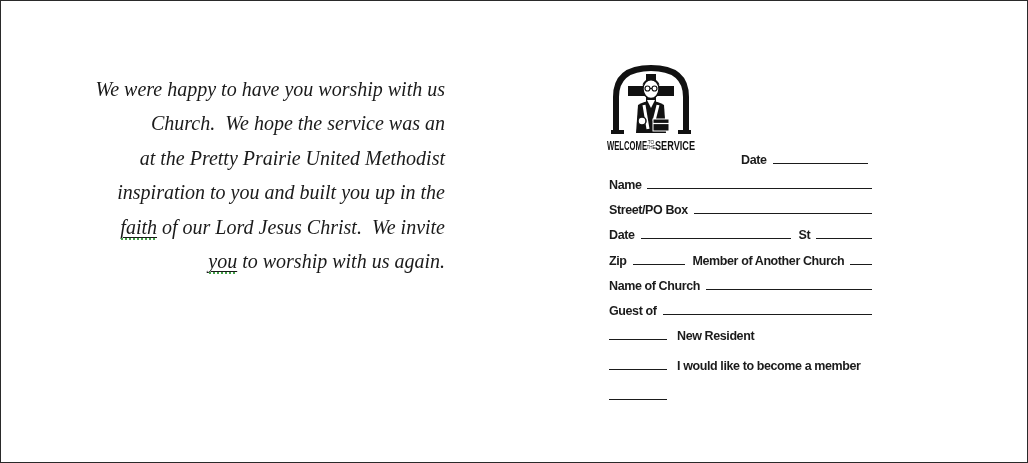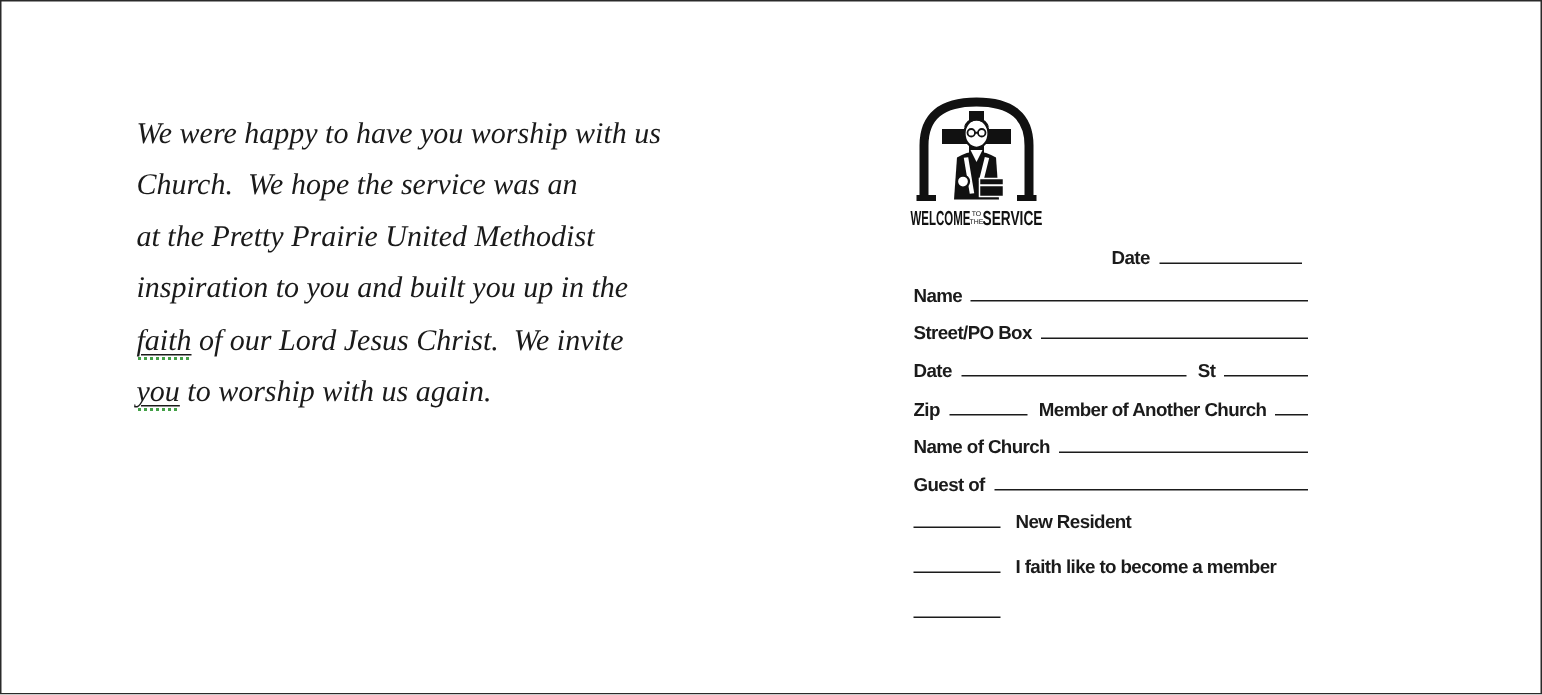--- a/index.html
+++ b/index.html
@@ -6,39 +6,39 @@
   body { width:1028px; height:463px; position:relative; font-family:"Liberation Sans", sans-serif; }
 
   .card {
     position:absolute; left:0; top:0; width:1028px; height:463px;
     box-sizing:border-box; border:1px solid #2a2a2a; background:#fff; overflow:hidden;
   }
 
   
   .message {
     position:absolute; left:72px; top:71px; width:372px;
-    text-align:left; color:#1a1a1a;
+    text-align:right; color:#1a1a1a;
     font-family:"Liberation Serif", serif; font-style:italic;
     font-size:20px; line-height:34.4px; white-space:nowrap;
   }
   .uword {
     text-decoration:underline; text-decoration-thickness:1px; text-underline-offset:3px;
     position:relative;
     margin-left:18px;
   }
   .uword::after {               
     content:""; position:absolute; left:1px; right:1px; bottom:-2px; height:2px;
     background:repeating-linear-gradient(90deg, var(--squiggle,#43a047) 0 2px, transparent 2px 4px);
   }
 
   
   .clipart { position:absolute; left:604px; top:60px; width:92px; height:98px; }
 
   
-  .vform { position:absolute; left:608px; top:152px; width:263px; color:#1b1b1b; }
+  .vform { position:absolute; left:608px; top:140px; width:263px; color:#1b1b1b; }
   .frow { display:flex; align-items:flex-end; height:25px; box-sizing:border-box; }
   .frow.h26 { height:26px; }
   .frow.gap { margin-top:5px; }
   .flabel {
     font-family:"Liberation Sans", sans-serif; font-weight:700;
     font-size:12.5px; line-height:1.15; letter-spacing:-0.4px;
     white-space:pre; padding-right:6px;
   }
   .flabel.after { padding-right:4px; padding-left:10px; }
   .fline { border-bottom:1.6px solid #1b1b1b; margin-bottom:3px; height:0; }
@@ -136,21 +136,21 @@
       <span class="fline grow"></span>
     </div>
 
     <div class="frow">
       <span class="fline w-blank"></span>
       <span class="flabel after">New Resident</span>
     </div>
 
     <div class="frow gap">
       <span class="fline w-blank"></span>
-      <span class="flabel after">I faith like to become a member</span>
+      <span class="flabel after">I would like to become a member</span>
     </div>
 
     <div class="frow gap">
       <span class="fline w-blank"></span>
     </div>
 
   </div>
 </div>
 
 </body></html>

